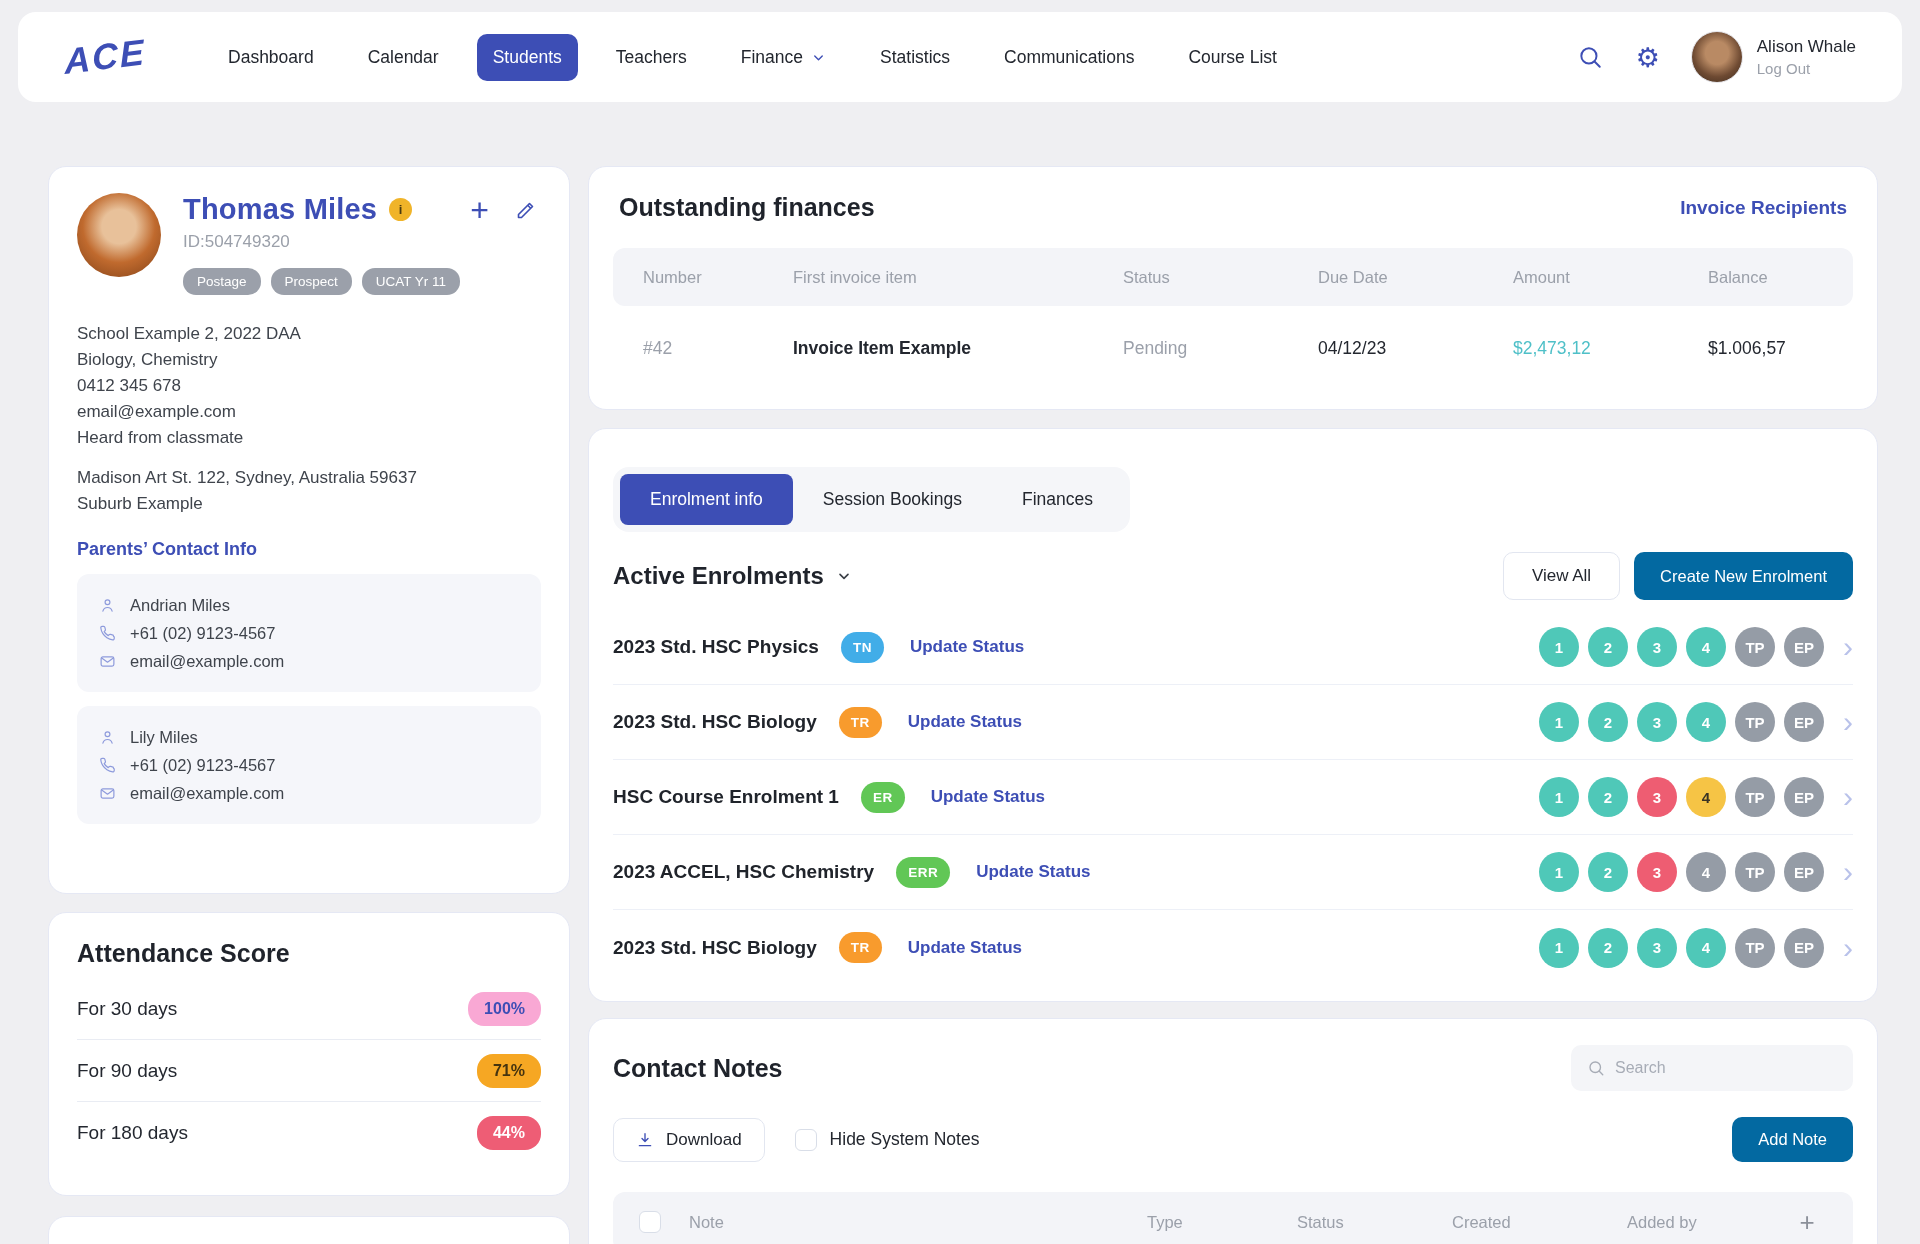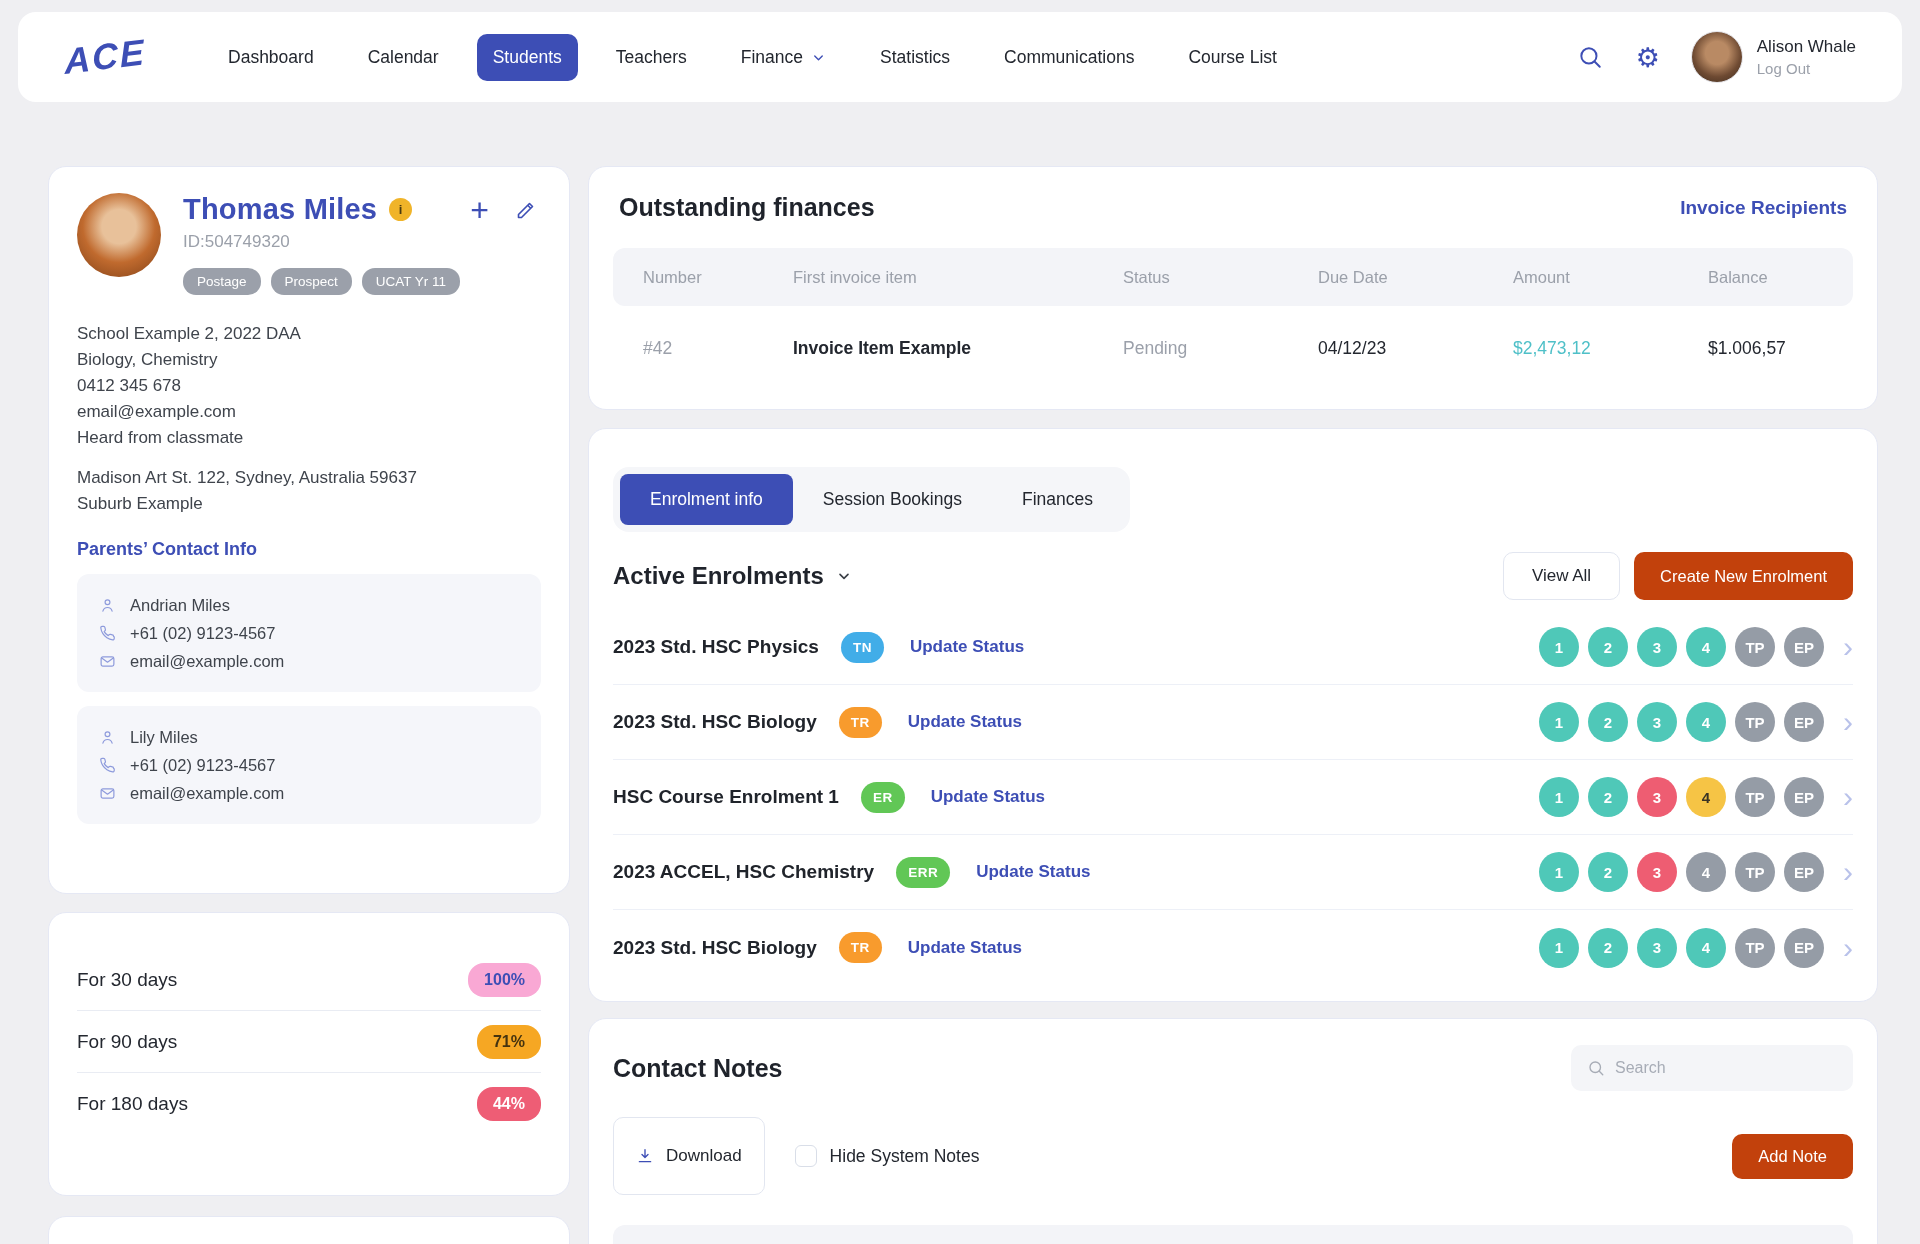--- a/index.html
+++ b/index.html
@@ -89,21 +89,21 @@
   .enrol-card { left:588px; top:428px; width:1290px; height:574px; padding:24px; }
   .tabs-wrap { display:inline-flex; background:#F5F6F9; border-radius:16px; padding:7px; margin-top:14px; }
   .tab { font-size:17.5px; padding:15px 30px; border-radius:8px; cursor:pointer; color:#23272F; }
   .tab.active { background:#3D4EB5; color:#fff; font-weight:500; }
   .enrol-headrow { display:flex; align-items:center; margin-top:18px; height:52px; }
   .section-title { font-size:24px; font-weight:bold; color:#1F232B; display:flex; align-items:center; gap:12px; }
   .chev-dark { width:16px; height:16px; stroke:#3a3f46; fill:none; stroke-width:2.4; stroke-linecap:round; stroke-linejoin:round; }
   .head-btns { margin-left:auto; display:flex; gap:14px; }
   .btn-ghost { background:#fff; border:1px solid #E2E6F0; border-radius:10px; font-size:17px; color:#23272F;
                padding:13px 28px; cursor:pointer; font-family:inherit; }
-  .btn-primary { background:#c2410c; border:none; border-radius:10px; font-size:16.5px; color:#fff;
+  .btn-primary { background:#0369a1; border:none; border-radius:10px; font-size:16.5px; color:#fff;
                padding:13px 26px; cursor:pointer; font-family:inherit; }
   .enrol-rows { margin-top:8px; }
   .enrol-row { display:flex; align-items:center; height:75px; border-bottom:1px solid #EDF0F7; }
   .enrol-row:last-child { border-bottom:none; }
   .enrol-name { font-size:19px; font-weight:bold; color:#20242B; }
   .badge { margin-left:22px; padding:8px 12px; border-radius:999px; color:#fff; font-size:13.5px; font-weight:bold; letter-spacing:.5px; }
   .badge[data-state="blue"] { background:#41ADE8; }
   .badge[data-state="orange"] { background:#F89B2D; }
   .badge[data-state="green"] { background:#61C756; }
   .update-link { margin-left:26px; font-size:17px; font-weight:bold; color:#3D4EB5; cursor:pointer; }
@@ -119,21 +119,21 @@
   
   .notes-card { left:588px; top:1018px; width:1290px; height:300px; padding:26px 24px; }
   .notes-head { display:flex; align-items:center; justify-content:space-between; }
   .search-box { width:282px; height:46px; background:#F4F5F8; border-radius:10px; display:flex; align-items:center; padding:0 16px; gap:10px; }
   .search-box input { border:none; outline:none; background:transparent; font-size:16px; color:#3F444C; width:100%;
                       font-family:inherit; }
   .search-box input::placeholder { color:#A7ACB6; }
   .mag-icon { width:18px; height:18px; stroke:#A7ACB6; fill:none; stroke-width:1.8; stroke-linecap:round; flex:none; }
   .notes-actions { display:flex; align-items:center; margin-top:26px; }
   .btn-download { display:flex; align-items:center; gap:12px; background:#fff; border:1px solid #E2E6F0; border-radius:10px;
-                  padding:28px 22px; font-size:17px; color:#23272F; cursor:pointer; font-family:inherit; }
+                  padding:11px 22px; font-size:17px; color:#23272F; cursor:pointer; font-family:inherit; }
   .dl-icon { width:18px; height:18px; stroke:#3D4EB5; fill:none; stroke-width:1.8; stroke-linecap:round; stroke-linejoin:round; }
   .check-wrap { display:flex; align-items:center; gap:13px; margin-left:30px; }
   .checkbox { width:22px; height:22px; border:1.5px solid #D9DEE8; border-radius:6px; background:#fff; cursor:pointer; flex:none; }
   .check-label { font-size:17.5px; color:#23272F; }
   .notes-grid { display:grid; grid-template-columns:50px 1fr 150px 155px 175px 160px 40px; align-items:center; padding:0 26px; }
   .notes-thead { background:#F3F4F8; border-radius:12px; height:60px; margin-top:30px; }
   .notes-th { font-size:16.5px; color:#9BA0AA; }
   .plus-gray { font-size:26px; color:#8B909A; font-weight:300; text-align:center; cursor:pointer; line-height:1; }
 </style>
 </head>
@@ -255,20 +255,21 @@
       <svg class="p-icon" viewBox="0 0 24 24">
           <rect x="3" y="5.5" width="18" height="13" rx="2.5"></rect>
           <path d="M3.8 7.2l8.2 5.8 8.2-5.8"></path>
         </svg>
       <span>email@example.com</span>
     </div>
   </div>
 </section>
 
 <section class="card attendance-card">
+  <div class="card-title">Attendance Score</div>
   <div class="att-rows">
     <div class="att-row">
       <span class="att-label">For 30 days</span>
       <span class="att-pill" data-state="lavender">100%</span>
     </div>
     <div class="att-row">
       <span class="att-label">For 90 days</span>
       <span class="att-pill" data-state="orange">71%</span>
     </div>
     <div class="att-row">

